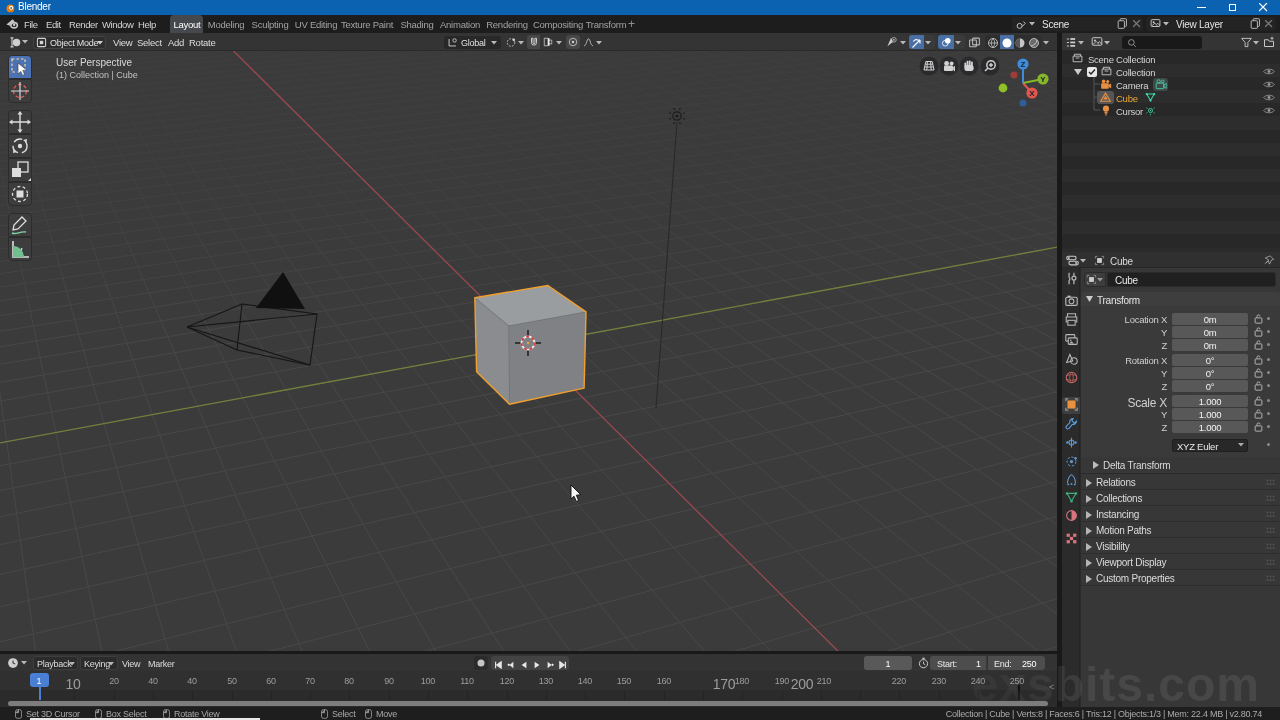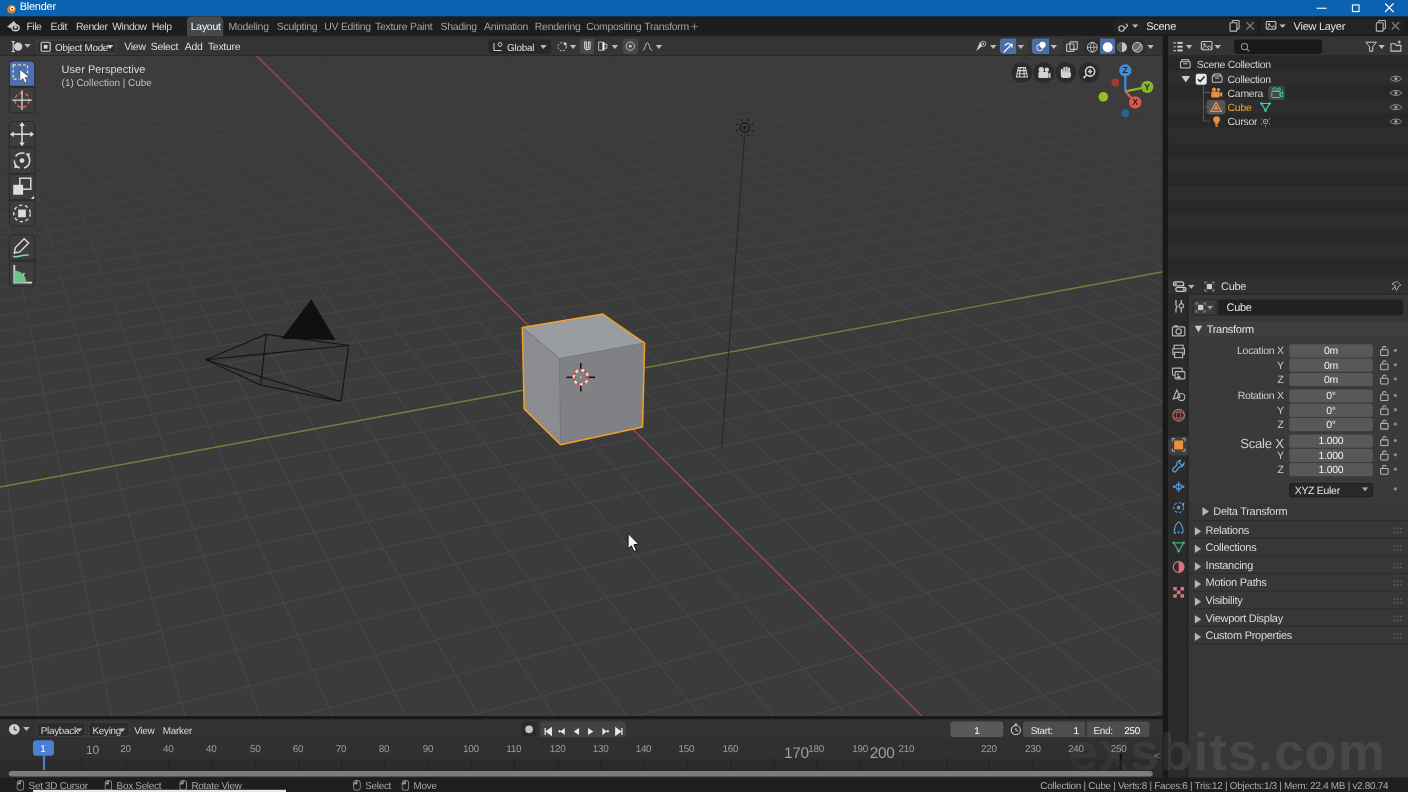--- a/index.html
+++ b/index.html
@@ -88,21 +88,21 @@
     <rect x="2" y="2" width="12" height="12" rx="1.5" fill="none" stroke="#d5d5d5" stroke-width="1.5"></rect>
     <rect x="5.5" y="5.5" width="5" height="5" fill="#d5d5d5"></rect>
   </svg>
 <div class="abs txt" style="left:50px;top:37.5px;font-size:9px;color:#e0e0e0">Object Mode</div>
 <svg class="abs" style="left:97px;top:40.5px" width="7" height="5">
     <polygon points="0,0 6,0 3,3.5" fill="#cfcfcf"></polygon>
   </svg>
 <div class="abs txt" style="left:113px;top:37px;font-size:9.5px;color:#dedede">View</div>
 <div class="abs txt" style="left:137px;top:37px;font-size:9.5px;color:#dedede">Select</div>
 <div class="abs txt" style="left:168px;top:37px;font-size:9.5px;color:#dedede">Add</div>
-<div class="abs txt" style="left:189px;top:37px;font-size:9.5px;color:#dedede">Texture</div>
+<div class="abs txt" style="left:189px;top:37px;font-size:9.5px;color:#dedede">Rotate</div>
 <div class="abs" style="left:444px;top:35.5px;width:57px;height:13.5px;background:#282828;border-radius:3px"></div>
 <svg class="abs" style="left:447px;top:36.5px" width="11" height="11" viewBox="0 0 16 16">
     <path d="M3 13 L3 3 M3 13 L13 13" stroke="#ccc" stroke-width="1.4"></path>
     <circle cx="11" cy="5" r="2.5" fill="none" stroke="#ccc" stroke-width="1.3"></circle>
   </svg>
 <div class="abs txt" style="left:461px;top:37.5px;font-size:9px;color:#e0e0e0">Global</div>
 <svg class="abs" style="left:491px;top:40.5px" width="7" height="5">
     <polygon points="0,0 6,0 3,3.5" fill="#b8b8b8"></polygon>
   </svg>
 <svg class="abs" style="left:505px;top:36.5px" width="12" height="11" viewBox="0 0 16 16">
@@ -986,21 +986,21 @@
     <circle cx="8" cy="9" r="6" fill="none" stroke="#ccc" stroke-width="1.4"></circle>
     <path d="M8 6 L8 9 L10.5 10.5 M6 1 L10 1 M8 1 L8 3" stroke="#ccc" stroke-width="1.4" fill="none"></path>
   </svg>
 <div class="abs" style="left:930px;top:656px;width:57px;height:14px;background:#4d4d4d;border-radius:3px 0 0 3px;border-right:1px solid #3a3a3a"></div>
 <div class="abs txt" style="left:937px;top:659px;font-size:9px;color:#e8e8e8">Start:</div>
 <div class="abs txt" style="left:976px;top:659px;font-size:9px;color:#fff">1</div>
 <div class="abs" style="left:988px;top:656px;width:57px;height:14px;background:#4d4d4d;border-radius:0 3px 3px 0"></div>
 <div class="abs txt" style="left:994px;top:659px;font-size:9px;color:#e8e8e8">End:</div>
 <div class="abs txt" style="left:1022px;top:659px;font-size:9px;color:#fff">250</div>
 <div class="abs" style="left:0;top:671px;width:1057px;height:19px;background:#303030"></div>
-<div class="abs txt" style="left:84px;top:676px;font-size:11px;color:#9d9d9d;transform:translateX(-50%)">10</div>
+<div class="abs txt" style="left:73px;top:676px;font-size:14px;color:#9d9d9d;transform:translateX(-50%)">10</div>
 <div class="abs txt" style="left:114px;top:676px;font-size:9px;color:#9d9d9d;transform:translateX(-50%)">20</div>
 <div class="abs txt" style="left:153px;top:676px;font-size:9px;color:#9d9d9d;transform:translateX(-50%)">40</div>
 <div class="abs txt" style="left:192px;top:676px;font-size:9px;color:#9d9d9d;transform:translateX(-50%)">40</div>
 <div class="abs txt" style="left:232px;top:676px;font-size:9px;color:#9d9d9d;transform:translateX(-50%)">50</div>
 <div class="abs txt" style="left:271px;top:676px;font-size:9px;color:#9d9d9d;transform:translateX(-50%)">60</div>
 <div class="abs txt" style="left:310px;top:676px;font-size:9px;color:#9d9d9d;transform:translateX(-50%)">70</div>
 <div class="abs txt" style="left:349px;top:676px;font-size:9px;color:#9d9d9d;transform:translateX(-50%)">80</div>
 <div class="abs txt" style="left:389px;top:676px;font-size:9px;color:#9d9d9d;transform:translateX(-50%)">90</div>
 <div class="abs txt" style="left:428px;top:676px;font-size:9px;color:#9d9d9d;transform:translateX(-50%)">100</div>
 <div class="abs txt" style="left:467px;top:676px;font-size:9px;color:#9d9d9d;transform:translateX(-50%)">110</div>

